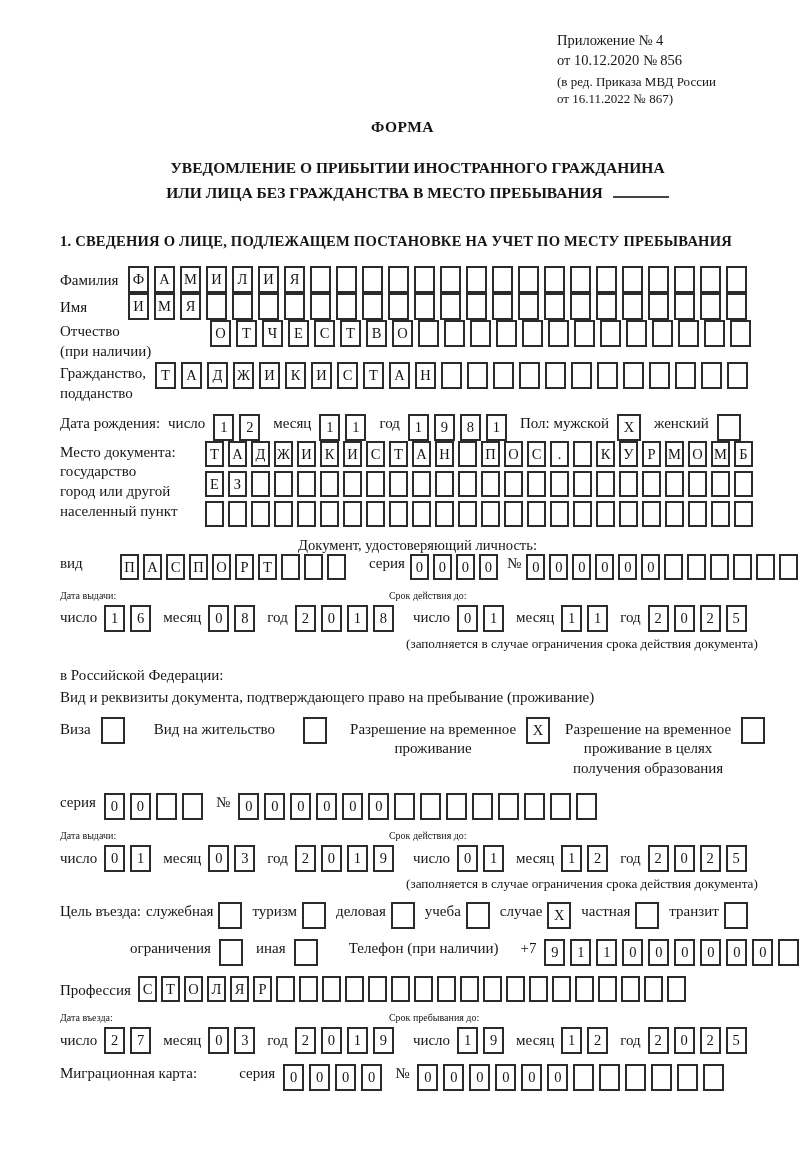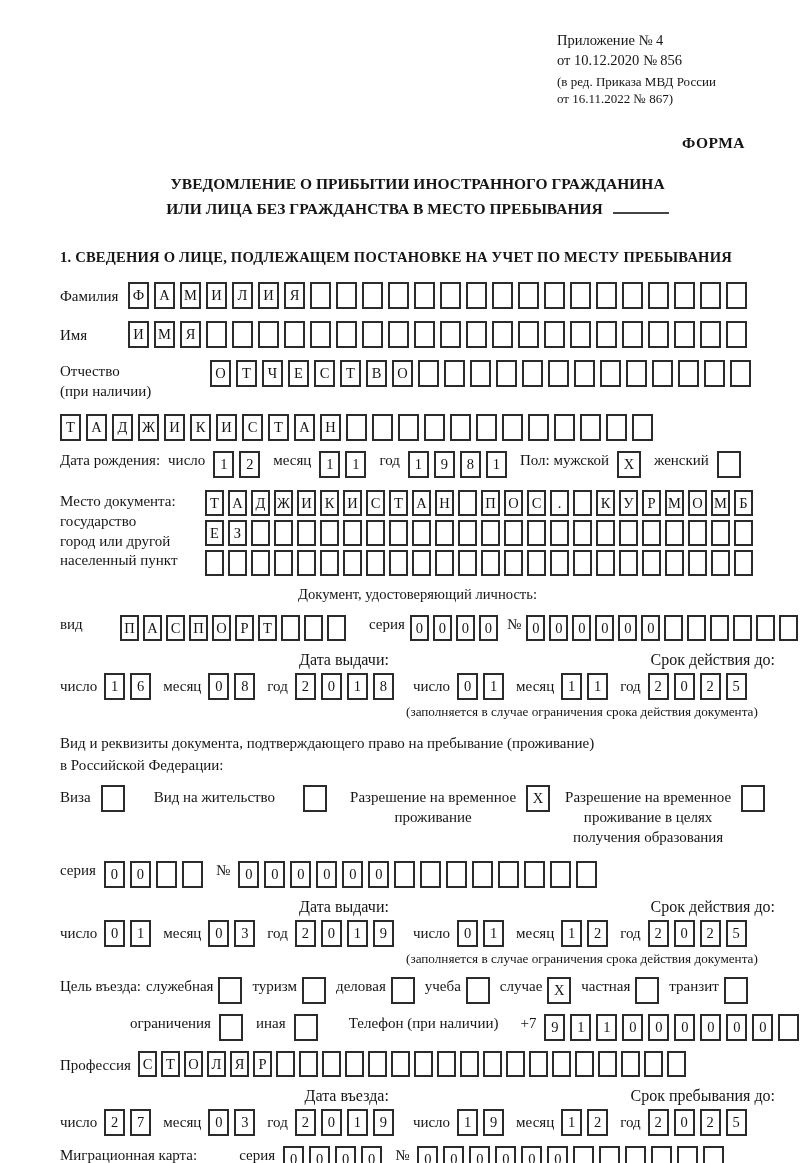--- a/index.html
+++ b/index.html
@@ -5,50 +5,50 @@
   * { box-sizing: border-box; }
   html,body { margin:0; padding:0; background:#ffffff; }
   body { width:800px; min-height:1163px; font-family:"Liberation Serif", serif; color:#151515; }
   .page { padding:30px 25px 18px 60px; }
 
   
   .hdr { margin-left:497px; font-size:14.5px; line-height:1.38; }
   .hdr div { white-space:nowrap; }
   .hdr .small { font-size:13px; margin-top:4px; line-height:1.3; }
   .hdr .small + .small { margin-top:0; }
-  .forma { text-align:right; padding-right:30px; font-weight:bold; font-size:15.5px; margin-top:26px; letter-spacing:.5px; }
+  .forma { text-align:center; padding-right:30px; font-weight:bold; font-size:15.5px; margin-top:10px; letter-spacing:.5px; }
 
   .title { text-align:center; font-weight:bold; font-size:15.5px; line-height:1.6; margin-top:20px; }
   .title-underline { display:inline-block; width:56px; border-bottom:2px solid #444; height:14px; margin-left:10px; }
 
   .sec-heading { font-weight:bold; font-size:14.6px; margin-top:28px; margin-bottom:16px; letter-spacing:.2px; }
 
   
-  .frow { display:flex; align-items:flex-start; margin-top:12px; }
+  .frow { display:flex; align-items:flex-start; margin-top:0; }
   .lbl { font-size:15px; line-height:1.32; padding-top:5px; flex:0 0 auto; }
   .lbl.multi { padding-top:2px; }
   .w55{width:55px} .w68{width:68px} .w95{width:95px} .w145{width:145px} .w150{width:150px} .w75{width:78px}
   .cells { display:inline-flex; flex-wrap:nowrap; flex:0 0 auto; }
   .cell { flex:0 0 auto; width:21px; height:27px; border:2px solid #2b2b2b; margin-right:5px; text-align:center; font-size:14.5px; line-height:23px; background:#fff; }
   .sm .cell { width:19px; height:26px; margin-right:4px; line-height:22px; }
   .stack { display:flex; flex-direction:column; }
   .stack .cells { margin-top:4px; }
   .stack .cells:first-child { margin-top:0; }
 
   
   .inline-row { align-items:flex-start; flex-wrap:nowrap; }
   .inline-row > * { margin-right:8px; }
   .inline-row .lbl { padding-top:0; }
   .tight > * { margin-right:5px; }
 
   
   .dates { display:flex; margin-top:10px; }
   .dcol-left { width:46%; }
   .dcol-right { flex:1; }
-  .dtitle { text-align:right; font-size:16px; }
+  .dtitle { text-align:left; font-size:10px; }
   .dfields { display:flex; align-items:center; margin-top:4px; }
   .dfields > * { margin-right:7px; }
   .dfields .lbl { padding-top:0; }
   .dnote { text-align:center; font-size:13.2px; margin-top:4px; white-space:nowrap; }
 
   .intro { font-size:15px; margin-top:12px; line-height:1.5; }
 
   
   .visa-row { display:flex; align-items:flex-start; margin-top:8px; }
   .visa-row > * { margin-right:10px; }
@@ -164,20 +164,24 @@
         <span class="cell"></span>
         <span class="cell"></span>
         <span class="cell"></span>
         <span class="cell"></span>
         <span class="cell"></span>
         <span class="cell"></span>
       </span>
   </div>
 
   <div class="frow">
+    <span class="lbl multi w95">
+      <span>Гражданство,</span><br>
+      <span>подданство</span>
+    </span>
     <span class="cells">
         <span class="cell">Т</span>
         <span class="cell">А</span>
         <span class="cell">Д</span>
         <span class="cell">Ж</span>
         <span class="cell">И</span>
         <span class="cell">К</span>
         <span class="cell">И</span>
         <span class="cell">С</span>
         <span class="cell">Т</span>
@@ -398,22 +402,22 @@
             <span class="cell">0</span>
             <span class="cell">2</span>
             <span class="cell">5</span>
           </span>
       </div>
       <div class="dnote">(заполняется в случае ограничения срока действия документа)</div>
     </div>
   </div>
 
   <div class="intro">
+    <div>в Российской Федерации:</div>
     <div>Вид и реквизиты документа, подтверждающего право на пребывание (проживание)</div>
-    <div>в Российской Федерации:</div>
   </div>
 
   <div class="visa-row">
     <span class="lbl">Виза</span>
     <span class="cells chk">
         <span class="cell"></span>
       </span>
     <span class="lbl" style="margin-left:14px">Вид на жительство</span>
     <span class="cells chk" style="margin-left:18px">
         <span class="cell"></span>

